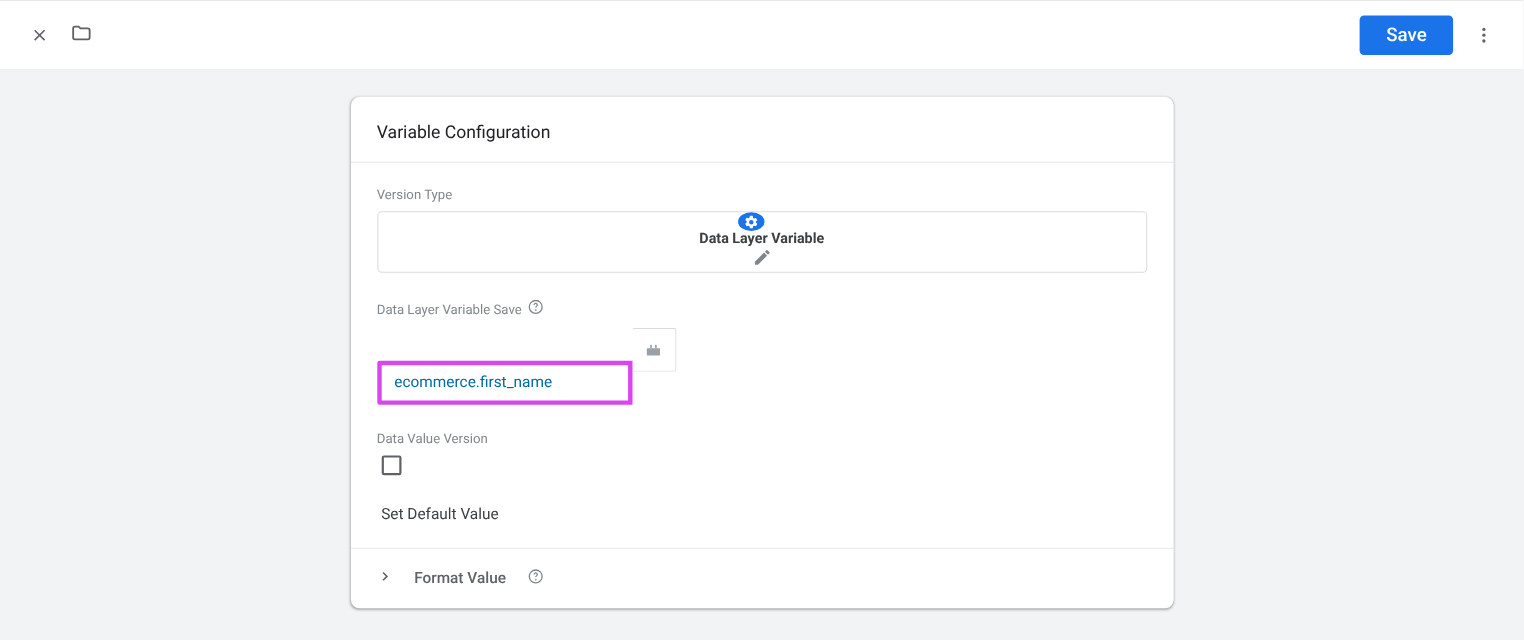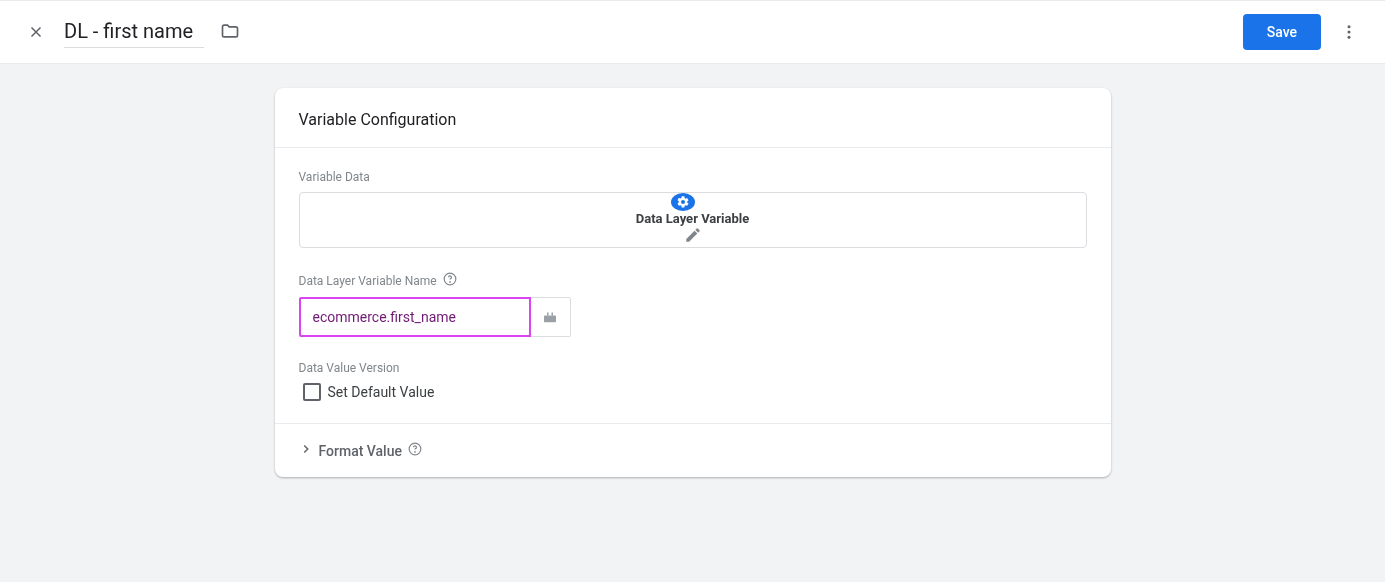--- a/index.html
+++ b/index.html
@@ -52,21 +52,21 @@
     .spacer {
       flex: 1;
     }
     .save-btn {
       background: #1a73e8;
       color: #fff;
       border: none;
       border-radius: 4px;
       padding: 0 24px;
       height: 36px;
-      font-size: 14px;
+      font-size: 17px;
       font-weight: 500;
       cursor: pointer;
       font-family: inherit;
     }
     .more-btn {
       width: 40px;
       height: 40px;
       display: flex;
       align-items: center;
       justify-content: center;
@@ -75,21 +75,21 @@
       color: #5f6368;
       margin-left: 8px;
     }
     .main-wrap {
       display: flex;
       justify-content: center;
       padding: 24px;
     }
     .card {
       background: #fff;
-      width: 836px;
+      width: 748px;
       border-radius: 8px;
       box-shadow: 0 1px 2px rgba(0,0,0,0.2), 0 1px 3px rgba(0,0,0,0.1);
     }
     .card-title {
       font-size: 16px;
       font-weight: 400;
       color: #202124;
       padding: 22px 24px 18px;
     }
     .hr {
@@ -141,29 +141,30 @@
       flex: 1;
     }
     .edit-icon {
       color: #80868b;
     }
     .input-row {
       display: flex;
       margin-bottom: 24px;
     }
     .text-input {
-      border: 2px solid #d946ef;
+      border: 4px solid #d946ef;
       height: 40px;
       padding: 0 12px;
       font-size: 14px;
-      color: #701a75;
+      color: #0369a1;
       border-radius: 2px 0 0 2px;
       outline: none;
       width: 232px;
       font-family: inherit;
+      margin-top: 30px;
     }
     .input-addon {
       border: 1px solid #dadce0;
       border-left: none;
       height: 40px;
       width: 40px;
       display: flex;
       align-items: center;
       justify-content: center;
       color: #9aa0a6;
@@ -188,66 +189,66 @@
     }
     .dropdown-arrow {
       width: 0;
       height: 0;
       border-left: 5px solid transparent;
       border-right: 5px solid transparent;
       border-top: 5px solid #5f6368;
     }
     .checkbox-row {
       display: flex;
-      align-items: center;
-      gap: 7px;
+      align-items: flex-start;
+      gap: 28px;
       padding-left: 4px;
       padding-bottom: 22px;
       cursor: pointer;
+      flex-direction: column;
     }
     .checkbox {
       width: 18px;
       height: 18px;
       border: 2px solid #5f6368;
       border-radius: 2px;
     }
     .checkbox-label {
       font-size: 14px;
       color: #3c4043;
     }
     .help-icon {
       color: #80868b;
     }
     .format-row {
       border-top: 1px solid #e8eaed;
       padding: 18px 24px;
       display: flex;
       align-items: center;
-      gap: 6px;
+      gap: 20px;
       cursor: pointer;
     }
     .format-label {
       font-size: 14px;
       font-weight: 500;
       color: #5f6368;
     }
     .chevron-right {
       color: #5f6368;
     }
   </style>
 </head>
 <body>
 
 <div class="top-bar">
   <div class="close-btn">
     <svg width="18" height="18" viewBox="0 0 24 24" fill="none" stroke="currentColor" stroke-width="2">
         <path d="M18 6L6 18M6 6l12 12"></path>
       </svg>
   </div>
-  <input class="title-input" value="DL - first name" style="">
   <div class="folder-icon">
     <svg width="20" height="20" viewBox="0 0 24 24" fill="none" stroke="currentColor" stroke-width="2">
         <path d="M3 7a2 2 0 0 1 2-2h4l2 2h8a2 2 0 0 1 2 2v8a2 2 0 0 1-2 2H5a2 2 0 0 1-2-2V7z"></path>
       </svg>
   </div>
   <div class="spacer"></div>
   <button class="save-btn">Save</button>
   <div class="more-btn">
     <svg width="18" height="18" viewBox="0 0 24 24" fill="currentColor">
         <circle cx="12" cy="5" r="2"></circle>
@@ -255,37 +256,37 @@
         <circle cx="12" cy="19" r="2"></circle>
       </svg>
   </div>
 </div>
 
 <div class="main-wrap">
   <div class="card">
     <div class="card-title">Variable Configuration</div>
     <hr class="hr">
     <div class="card-body">
-      <div class="field-label">Variable Data</div>
+      <div class="field-label">Version Type</div>
       <div class="type-row">
         <div class="type-icon">
           <svg width="14" height="14" viewBox="0 0 24 24" fill="#fff">
               <path d="M19.14,12.94a7.07,7.07,0,0,0,.05-.94,7.07,7.07,0,0,0-.05-.94l2.03-1.58a.5.5,0,0,0,.12-.64l-1.92-3.32a.5.5,0,0,0-.61-.22l-2.39.96a7,7,0,0,0-1.62-.94l-.36-2.54A.5.5,0,0,0,13.9,2H10.1a.5.5,0,0,0-.49.42L9.25,4.96a7,7,0,0,0-1.62.94l-2.39-.96a.5.5,0,0,0-.61.22L2.71,8.48a.5.5,0,0,0,.12.64L4.86,10.7a7.07,7.07,0,0,0-.05.94,7.07,7.07,0,0,0,.05.94L2.83,14.16a.5.5,0,0,0-.12.64l1.92,3.32a.5.5,0,0,0,.61.22l2.39-.96a7,7,0,0,0,1.62.94l.36,2.54a.5.5,0,0,0,.49.42h3.8a.5.5,0,0,0,.49-.42l.36-2.54a7,7,0,0,0,1.62-.94l2.39.96a.5.5,0,0,0,.61-.22l1.92-3.32a.5.5,0,0,0-.12-.64ZM12,15.5A3.5,3.5,0,1,1,15.5,12,3.5,3.5,0,0,1,12,15.5Z"></path>
             </svg>
         </div>
         <div class="type-name">Data Layer Variable</div>
         <div class="edit-icon">
           <svg width="18" height="18" viewBox="0 0 24 24" fill="currentColor">
               <path d="M3 17.25V21h3.75L17.81 9.94l-3.75-3.75L3 17.25zM20.71 7.04a1 1 0 0 0 0-1.41l-2.34-2.34a1 1 0 0 0-1.41 0l-1.83 1.83 3.75 3.75 1.83-1.83z"></path>
             </svg>
         </div>
       </div>
 
       <div class="field-label-row">
-        <span class="field-label">Data Layer Variable Name</span>
+        <span class="field-label">Data Layer Variable Save</span>
         <span class="help-icon">
           <svg width="14" height="14" viewBox="0 0 24 24" fill="none" stroke="currentColor" stroke-width="2">
               <circle cx="12" cy="12" r="10"></circle>
               <path d="M9.5 9a2.5 2.5 0 1 1 3.5 2.3c-.8.4-1 1-1 1.7"></path>
               <circle cx="12" cy="17" r="0.5" fill="currentColor"></circle>
             </svg>
         </span>
       </div>
       <div class="input-row">
         <input class="text-input" value="ecommerce.first_name" style="">

